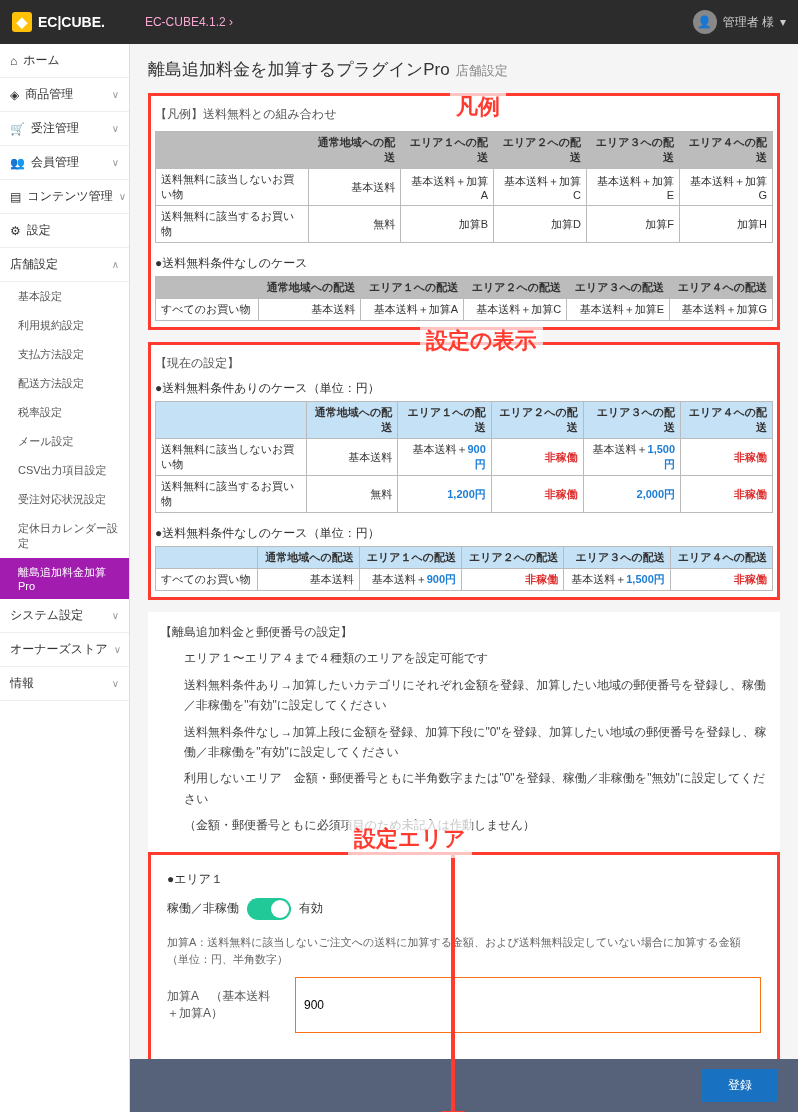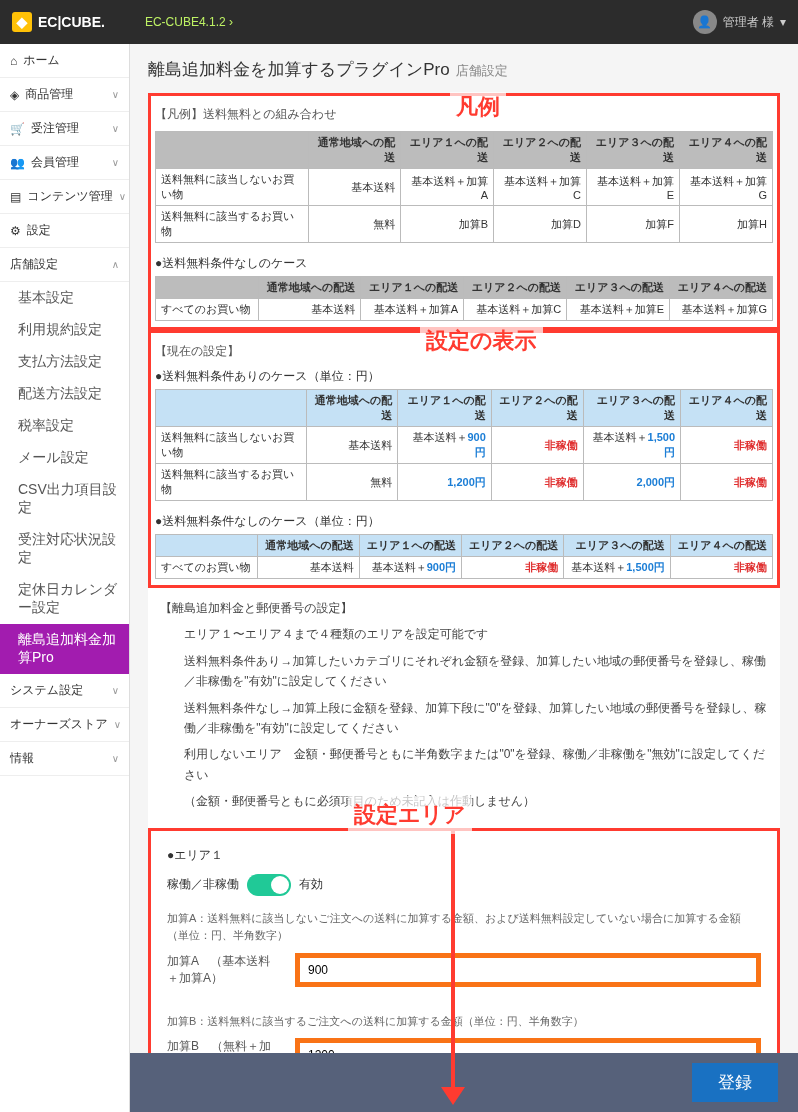--- a/index.html
+++ b/index.html
@@ -1,57 +1,57 @@
 <!DOCTYPE html>
 <html><head>
 <meta charset="utf-8">
 <style>
 * { margin: 0; padding: 0; box-sizing: border-box; }
 body { font-family: "Hiragino Kaku Gothic ProN", "メイリオ", sans-serif; font-size: 12px; color: #333; background: #f5f5f5; }
 .header { background: #2c2c2c; color: #fff; height: 44px; display: flex; align-items: center; padding: 0 12px; }
 .logo { display: flex; align-items: center; gap: 6px; font-weight: bold; font-size: 14px; margin-right: 40px; }
 .logo-icon { width: 20px; height: 20px; background: #FFC107; border-radius: 3px; display: inline-flex; align-items: center; justify-content: center; }
-.version { color: #bef264; font-size: 12px; }
+.version { color: #f9a8d4; font-size: 12px; }
 .header-spacer { flex: 1; }
 .user { display: flex; align-items: center; gap: 6px; color: #ccc; }
 .user-icon { width: 24px; height: 24px; border-radius: 50%; background: #888; display: inline-flex; align-items: center; justify-content: center; }
 .layout { display: flex; }
 .sidebar { width: 130px; background: #fff; border-right: 1px solid #ddd; min-height: 1068px; }
 .side-item { padding: 8px 10px; border-bottom: 1px solid #eee; display: flex; align-items: center; gap: 6px; cursor: pointer; white-space: nowrap; }
 .side-item .chev { margin-left: auto; color: #999; font-size: 10px; }
-.side-sub { padding: 7px 10px 7px 18px; font-size: 14px; color: #555; cursor: pointer; }
+.side-sub { padding: 7px 10px 7px 18px; font-size: 11px; color: #555; cursor: pointer; }
 .side-sub.active { background: #a21caf; color: #fff; }
 .main { flex: 1; padding: 14px 18px 70px; position: relative; }
 h1 { font-size: 17px; font-weight: normal; margin-bottom: 12px; }
 h1 .sub { color: #888; font-size: 13px; margin-left: 6px; }
 .anno { position: absolute; color: #ff3b30; font-size: 22px; font-weight: bold; background: rgba(255,255,255,0.7); padding: 0 6px; z-index: 5; pointer-events: none; }
-.redbox { border: 3px solid #ff3b30; padding: 4px 4px 6px; margin-bottom: 0; background: #fff; }
+.redbox { border: 3px solid #ff3b30; padding: 4px 4px 6px; margin-bottom: 12px; background: #fff; }
 .section-head { font-size: 12px; color: #555; margin: 6px 0 8px; }
 .bullet-head { font-size: 12px; margin: 6px 0 4px; }
 table.grid { width: 100%; border-collapse: collapse; font-size: 11px; }
 table.grid th, table.grid td { border: 1px solid #bbb; padding: 3px 5px; text-align: left; }
 table.grid.grayhead th { background: #bcbcbc; }
 table.grid.bluehead th { background: #c5e1f5; }
 table.grid td.r, table.grid th.r { text-align: right; }
 .red { color: #e03131; font-weight: bold; }
 .blue { color: #1c7ed6; font-weight: bold; }
 .desc-block { background: #fff; padding: 10px 12px; font-size: 12px; color: #444; line-height: 1.7; position: relative; }
 .desc-block p { margin-bottom: 6px; }
 .indent { padding-left: 24px; }
 .area-block { border: 3px solid #ff3b30; border-top: 3px solid #ff3b30; background: #fff; padding: 10px 16px 20px; }
 .area-sec { margin-bottom: 26px; }
 .toggle-row { display: flex; align-items: center; gap: 8px; margin: 10px 0 14px; }
 .toggle { width: 44px; height: 22px; border-radius: 11px; background: #20c997; position: relative; }
 .toggle::after { content:""; position:absolute; right:2px; top:2px; width:18px; height:18px; border-radius:50%; background:#fff; }
 .form-row { display: flex; gap: 18px; align-items: center; margin: 8px 0; }
 .form-label { width: 110px; flex-shrink: 0; color: #555; }
-.form-input { flex:1; border:5px solid #f97316; padding:5px 8px; font-size:12px; background:#fff; }
+.form-input { flex:1; border:1px solid #f97316; padding:20px 8px; font-size:12px; background:#fff; }
 .form-help { color:#666; font-size:11px; line-height:1.6; margin-bottom:6px; }
 .footer-bar { position:absolute; left:130px; right:0; bottom:0; background:#56617a; padding:10px 20px; display:flex; justify-content:flex-end; }
-.btn-primary { background:#1971c2; color:#fff; border:none; padding:8px 26px; font-size:17px; cursor:pointer; }
+.btn-primary { background:#1971c2; color:#fff; border:none; padding:8px 26px; font-size:12px; cursor:pointer; }
 .arrow-down { position:absolute; left:300px; top:0; width:4px; background:#ff3b30; z-index:4; pointer-events:none; }
 .arrow-down::after { content:""; position:absolute; bottom:-14px; left:-10px; border-left:12px solid transparent; border-right:12px solid transparent; border-top:18px solid #ff3b30; }
 </style>
 </head>
 <body>
 
 <div class="header">
   <div class="logo">
     <span class="logo-icon">◆</span>
     <span>EC|CUBE.</span>

